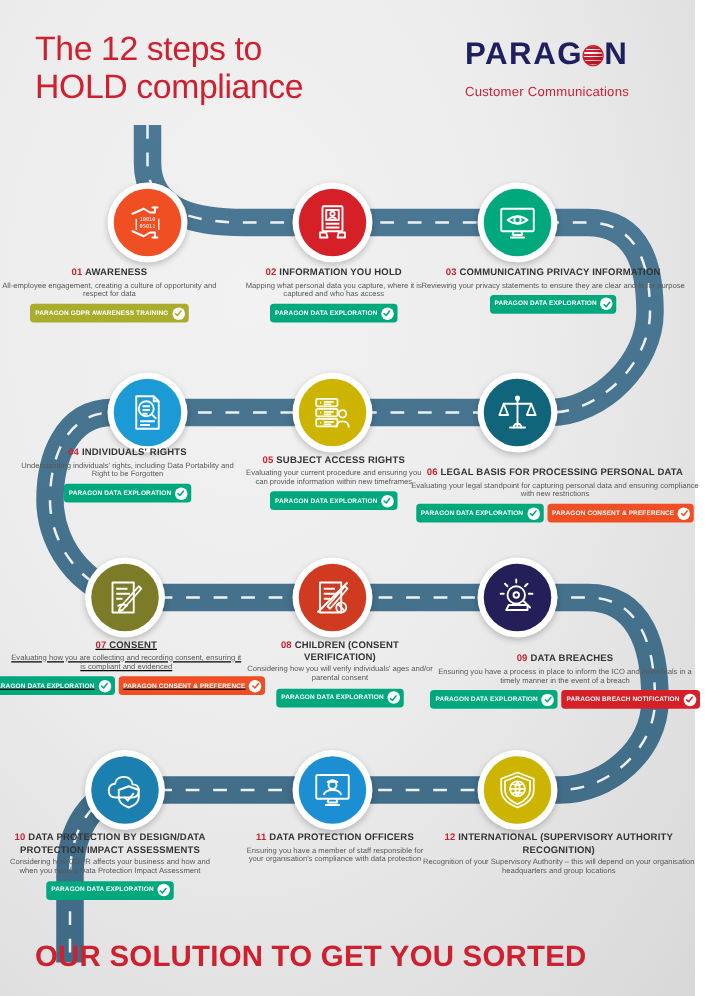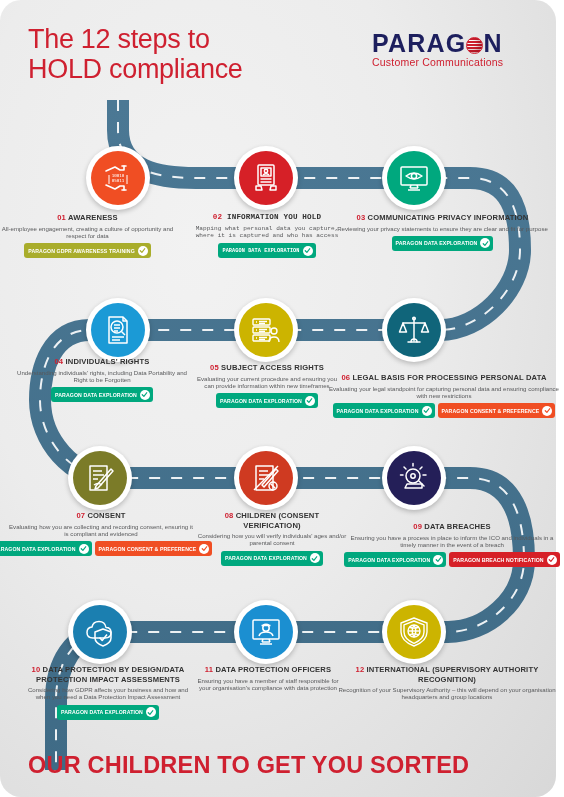--- a/index.html
+++ b/index.html
@@ -5,21 +5,20 @@
   * { box-sizing: border-box; margin: 0; padding: 0; }
   html, body {
     width: 564px; height: 797px;
     font-family: "Liberation Sans", sans-serif;
     overflow: hidden;
   }
   #poster {
     position: relative;
     width: 556px; height: 797px;
     background: radial-gradient(ellipse at 35% 30%, #f2f2f2 0%, #ececec 45%, #d8d8d8 100%);
-    border-radius: 21px;
   }
 
   
   #header { position: absolute; top: 0; left: 0; width: 564px; height: 112px; }
   .title {
     position: absolute; left: 28px; top: 24px;
     color: #cf2030;
     font-size: 27px; line-height: 30px; font-weight: 400;
     letter-spacing: -0.3px;
   }
@@ -27,21 +26,21 @@
   .logo-word {
     color: #1d1f5e; font-size: 25px; font-weight: bold; letter-spacing: 1.2px;
     line-height: 26px; position: relative; display: inline-block;
   }
   .logo-globe {
     display:inline-block; width: 17px; height: 17px; border-radius: 50%;
     background: repeating-linear-gradient(#cf2030 0 2px, #ffffff 2px 3px);
     border: 1px solid #cf2030; vertical-align: -2px; margin: 0 0px;
     box-shadow: inset -3px -2px 5px rgba(120,0,10,.45);
   }
-  .logo-sub { color: #cf2030; font-size: 10.5px; letter-spacing: .2px; margin-top: 0; }
+  .logo-sub { color: #cf2030; font-size: 10.5px; letter-spacing: .2px; margin-top: 12px; }
 
   
   #road { position: absolute; left: 0; top: 0; width: 564px; height: 797px; }
 
   
   .step { position: absolute; }
   .circle {
     position: absolute; width: 64px; height: 64px; border-radius: 50%;
     background: #ffffff; box-shadow: 0 2px 5px rgba(0,0,0,.22);
     display: flex; align-items: center; justify-content: center;
@@ -190,21 +189,21 @@
                 <rect x="11" y="6" width="10" height="8"></rect>
                 <circle cx="16" cy="9" r="1.7"></circle>
                 <path d="M13 13 q3-2.5 6 0"></path>
                 <path d="M10.5 17 H21.5 M10.5 20 H21.5"></path>
                 <path d="M6 24 L11 24 L12 28 L6 28 Z"></path>
                 <path d="M21 24 L26 24 L26 28 L20 28 Z"></path>
               </g>
             </svg>
           </div>
         </div>
-        <div class="textblock" style="left:192px;top:213px;width:150px;font-family:Liberation Mono, monospace;">
+        <div class="textblock" style="left:192px;top:213px;width:150px;">
           <div class="st-head"><span class="st-num">02</span> <span>INFORMATION YOU HOLD</span></div>
           <div class="st-desc">Mapping what personal data you capture, where it is captured and who has access</div>
           <div class="tags">
             <div class="tag green">
               <span class="lbl">PARAGON DATA EXPLORATION</span>
               <span class="tick">
                 <svg viewBox="0 0 14 14" fill="none" stroke-width="2.4" stroke-linecap="round" stroke-linejoin="round">
                   <path d="M2.5 7.5 L5.8 10.8 L11.5 3.5"></path>
                 </svg>
               </span>
@@ -347,21 +346,21 @@
             <svg viewBox="0 0 32 32">
               <g fill="none" stroke="#fff" stroke-width="1.5" stroke-linejoin="round">
                 <path d="M6 4 H23 V28 H6 Z"></path>
                 <path d="M9 9 H18 M9 13 H20 M9 17 H14"></path>
                 <path d="M10 23 q4-3 8 0"></path>
                 <path d="M12 24 L27 7 L29 9 L14 26 L11 27 Z"></path>
               </g>
             </svg>
           </div>
         </div>
-        <div class="textblock" style="left:6px;top:511px;width:190px;">
+        <div class="textblock" style="left:6px;top:511px;width:190px;text-decoration:underline;">
           <div class="st-head"><span class="st-num">07</span> <span>CONSENT</span></div>
           <div class="st-desc">Evaluating how you are collecting and recording consent, ensuring it is compliant and evidenced</div>
           <div class="tags">
             <div class="tag green">
               <span class="lbl">PARAGON DATA EXPLORATION</span>
               <span class="tick">
                 <svg viewBox="0 0 14 14" fill="none" stroke-width="2.4" stroke-linecap="round" stroke-linejoin="round">
                   <path d="M2.5 7.5 L5.8 10.8 L11.5 3.5"></path>
                 </svg>
               </span>
@@ -449,21 +448,21 @@
           <div class="disc" style="background:#1b7fb0">
             <svg viewBox="0 0 32 32">
               <g fill="none" stroke="#fff" stroke-width="1.5" stroke-linejoin="round">
                 <path d="M9 22 q-6 0 -6-5.5 q0-5 5-5.5 q1-5.5 7-5.5 q6 0 7 6 q5 0 5 5 q0 5.5 -6 5.5 Z"></path>
                 <path d="M19 13 L27 16 V22 q0 5 -8 8 q-8-3 -8-8 V16 Z" fill="none"></path>
                 <path d="M15.5 21.5 L18.2 24.5 L23 18.5"></path>
               </g>
             </svg>
           </div>
         </div>
-        <div class="textblock" style="left:20px;top:665px;width:176px;">
+        <div class="textblock" style="left:0;top:665px;width:176px;">
           <div class="st-head"><span class="st-num">10</span> <span>DATA PROTECTION BY DESIGN/DATA PROTECTION IMPACT ASSESSMENTS</span></div>
           <div class="st-desc">Considering how GDPR affects your business and how and when you need a Data Protection Impact Assessment</div>
           <div class="tags">
             <div class="tag green">
               <span class="lbl">PARAGON DATA EXPLORATION</span>
               <span class="tick">
                 <svg viewBox="0 0 14 14" fill="none" stroke-width="2.4" stroke-linecap="round" stroke-linejoin="round">
                   <path d="M2.5 7.5 L5.8 10.8 L11.5 3.5"></path>
                 </svg>
               </span>
@@ -507,14 +506,14 @@
             </svg>
           </div>
         </div>
         <div class="textblock" style="left:336px;top:665px;width:222px;">
           <div class="st-head"><span class="st-num">12</span> <span>INTERNATIONAL (SUPERVISORY AUTHORITY RECOGNITION)</span></div>
           <div class="st-desc">Recognition of your Supervisory Authority – this will depend on your organisation headquarters and group locations</div>
         </div>
       </div>
     </div>
 
-  <div id="footer">OUR CHILDREN TO GET YOU SORTED</div>
+  <div id="footer">OUR SOLUTION TO GET YOU SORTED</div>
 </div>
 
 </body></html>

